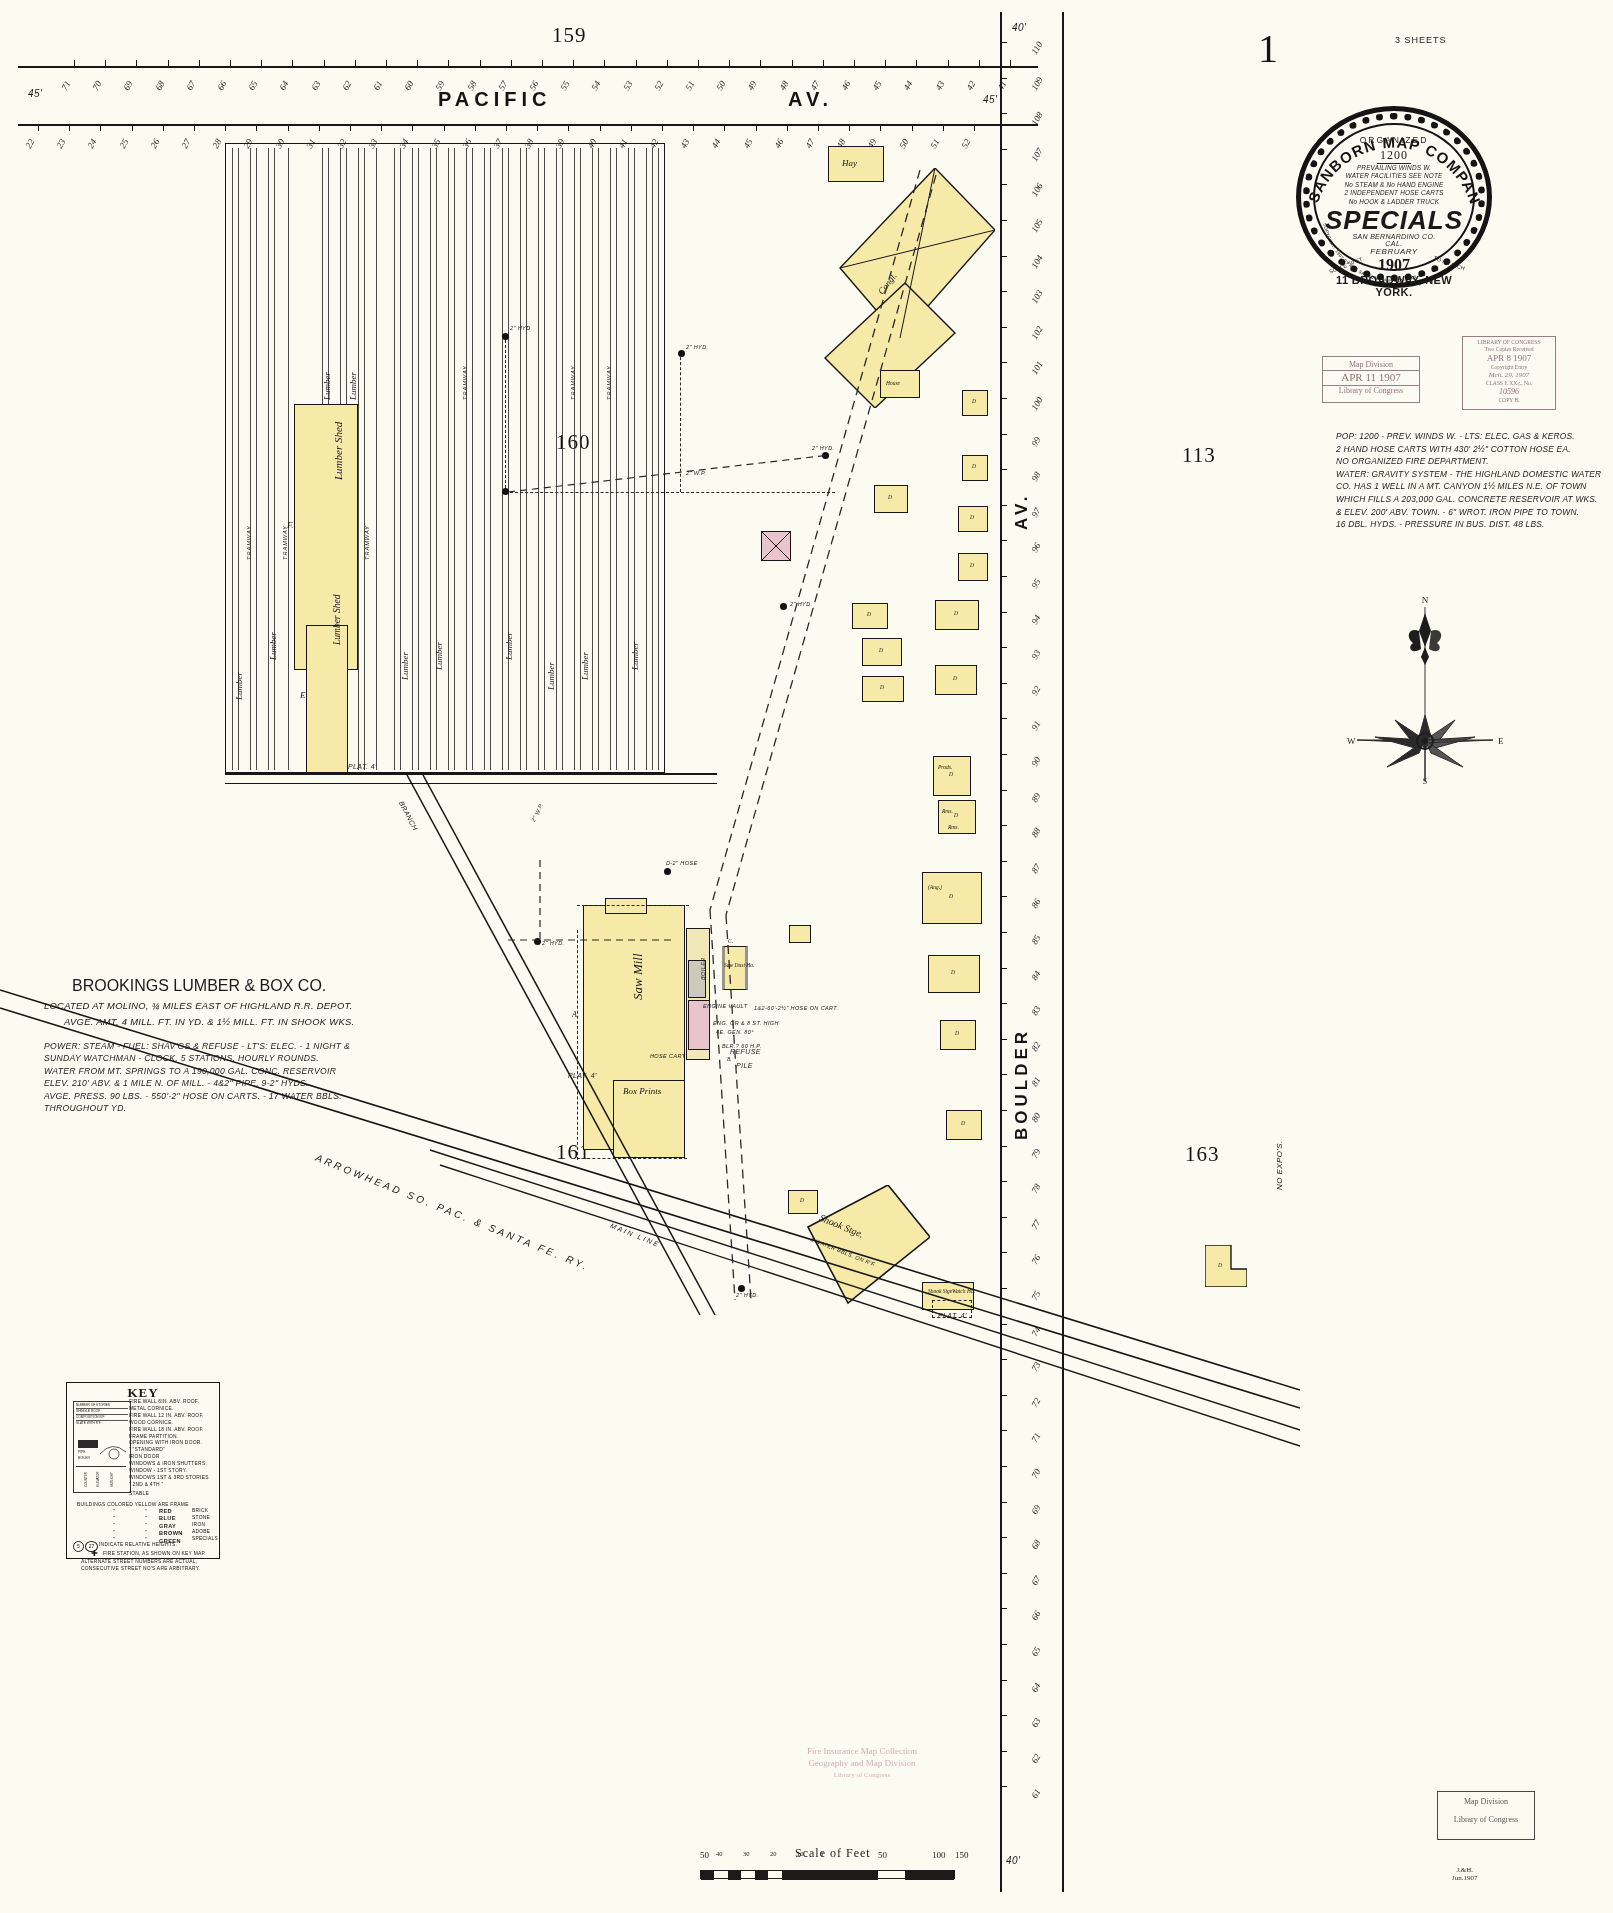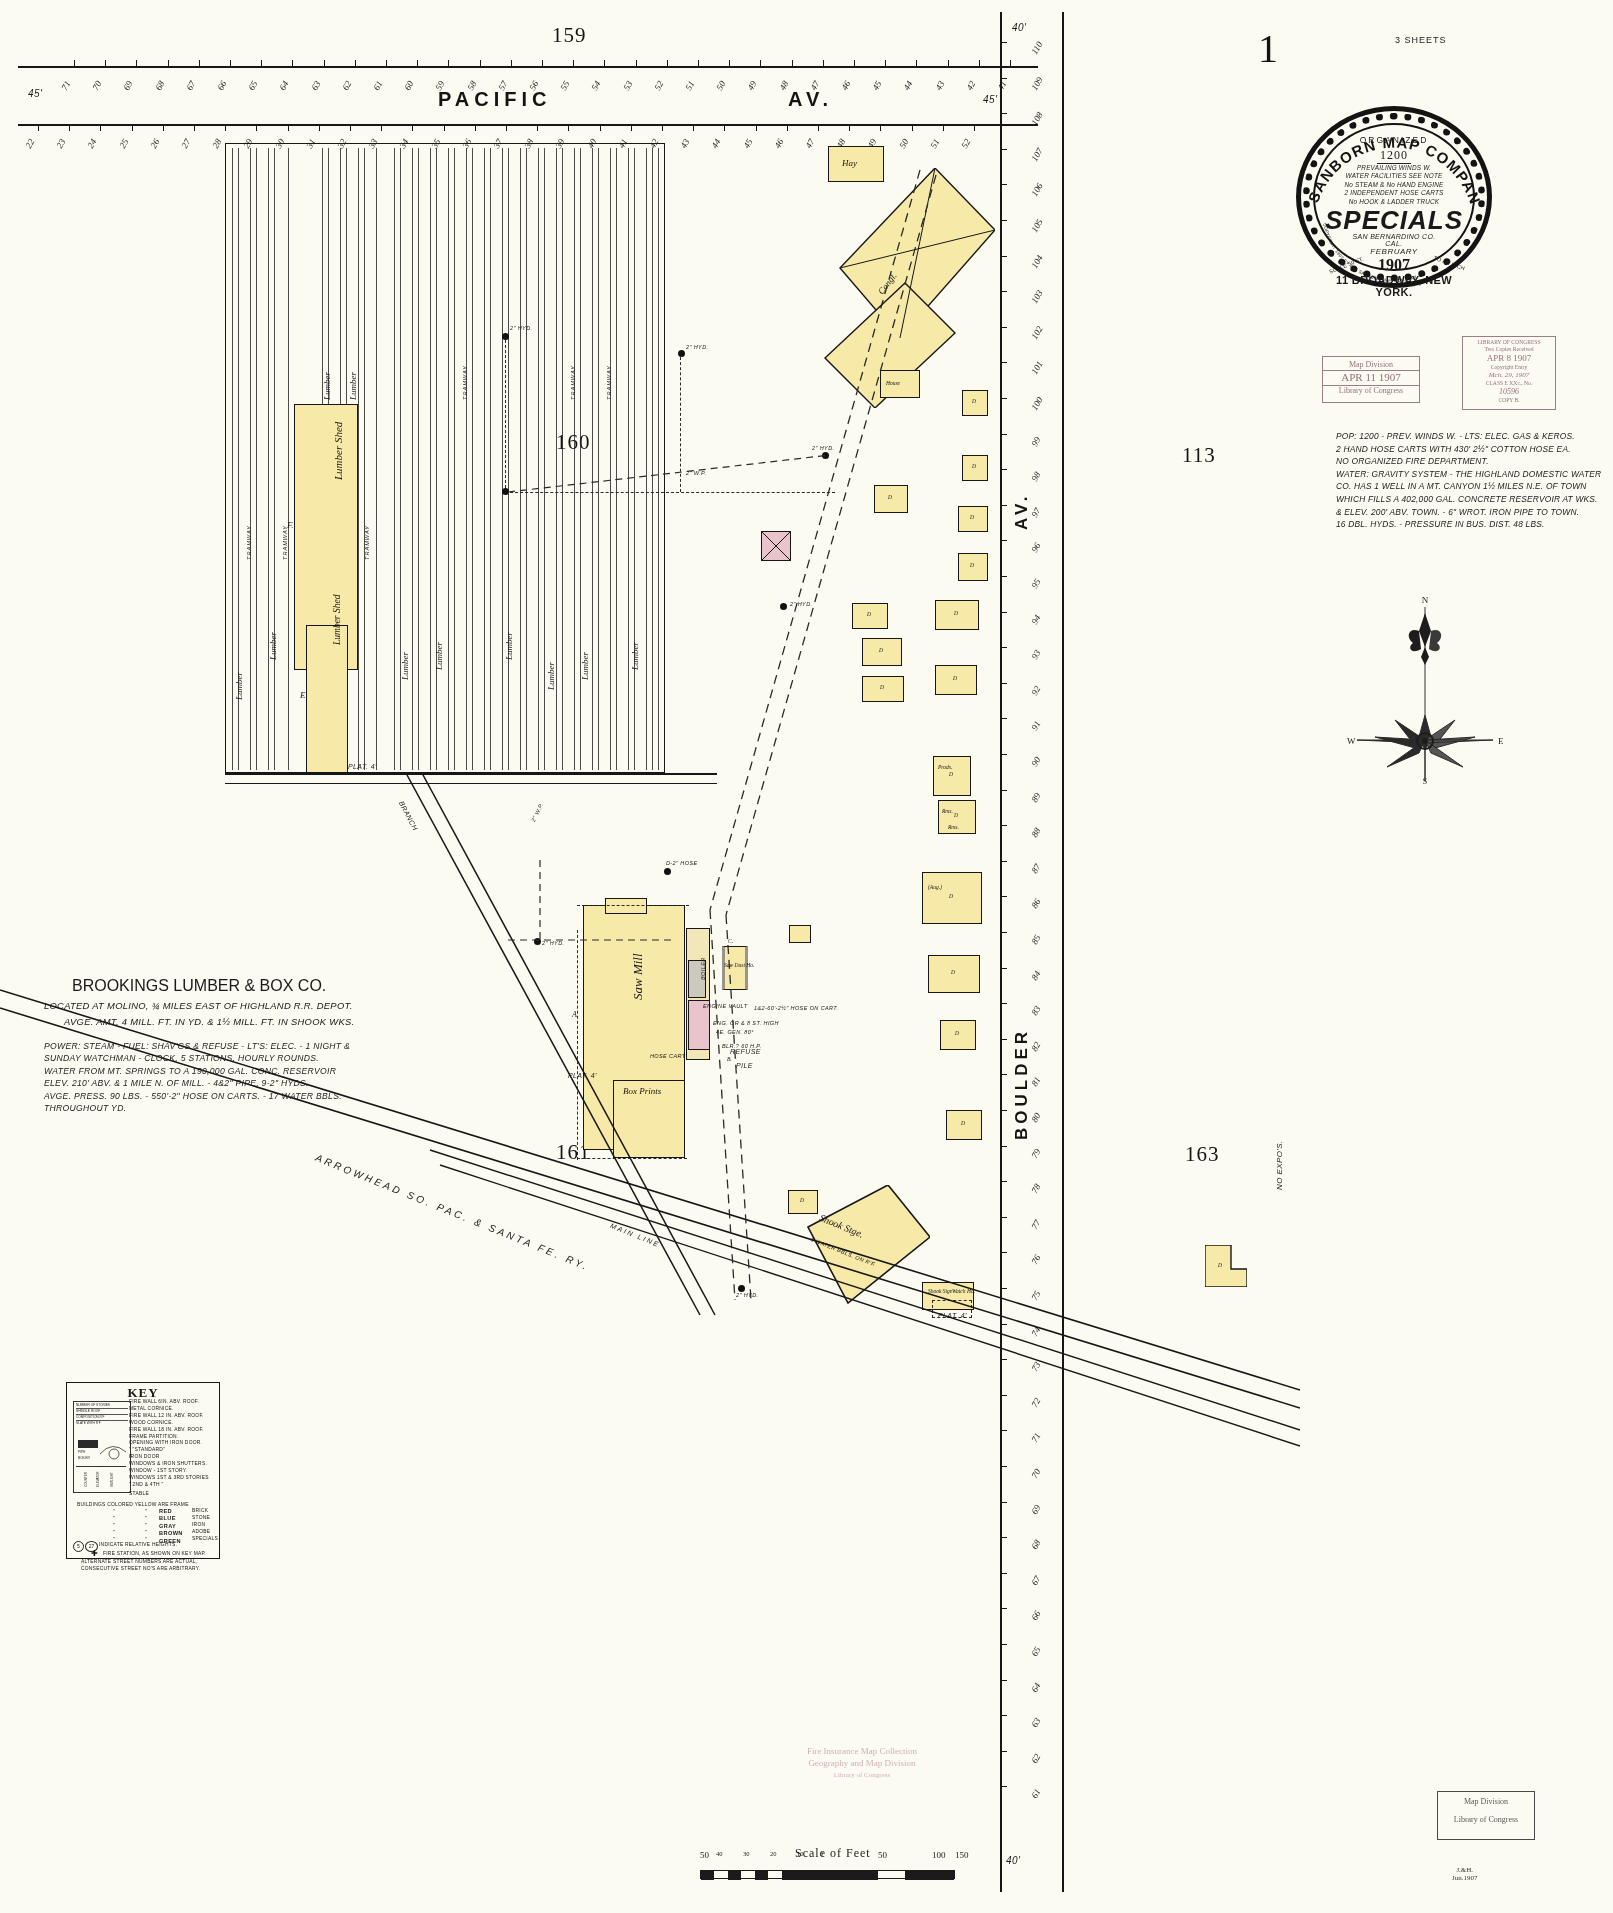--- a/index.html
+++ b/index.html
@@ -667,21 +667,21 @@
     <div>J.&amp;H.</div>
     <div>Jun.1907</div>
   </div>
 
   <div class="abs" style="left:1336px;top:430px;">
     <div class="note-r">POP: 1200 - PREV. WINDS W. - LTS: ELEC. GAS &amp; KEROS.</div>
     <div class="note-r">2 HAND HOSE CARTS WITH 430' 2½" COTTON HOSE EA.</div>
     <div class="note-r">NO ORGANIZED FIRE DEPARTMENT.</div>
     <div class="note-r">WATER: GRAVITY SYSTEM - THE HIGHLAND DOMESTIC WATER</div>
     <div class="note-r">CO. HAS 1 WELL IN A MT. CANYON 1½ MILES N.E. OF TOWN</div>
-    <div class="note-r">WHICH FILLS A 402,000 GAL. CONCRETE RESERVOIR AT WKS.</div>
+    <div class="note-r">WHICH FILLS A 203,000 GAL. CONCRETE RESERVOIR AT WKS.</div>
     <div class="note-r">&amp; ELEV. 200' ABV. TOWN. - 6" WROT. IRON PIPE TO TOWN.</div>
     <div class="note-r">16 DBL. HYDS. - PRESSURE IN BUS. DIST. 48 LBS.</div>
   </div>
 
   <div class="compass">
     <svg width="180" height="200" viewBox="0 0 180 200">
       <text x="90" y="18" font-size="9" text-anchor="middle" font-family="Liberation Serif, serif" fill="#222" id="cmpN">N</text>
       <line x1="90" y1="22" x2="90" y2="130" stroke="#333" stroke-width="1"></line>
       <path d="M90,28 L84,46 L90,62 L96,46 Z" fill="#1d1d1d"></path>
       <path d="M84,46 C74,42 70,52 78,58 C72,62 76,70 86,64 Z" fill="#1d1d1d"></path>

